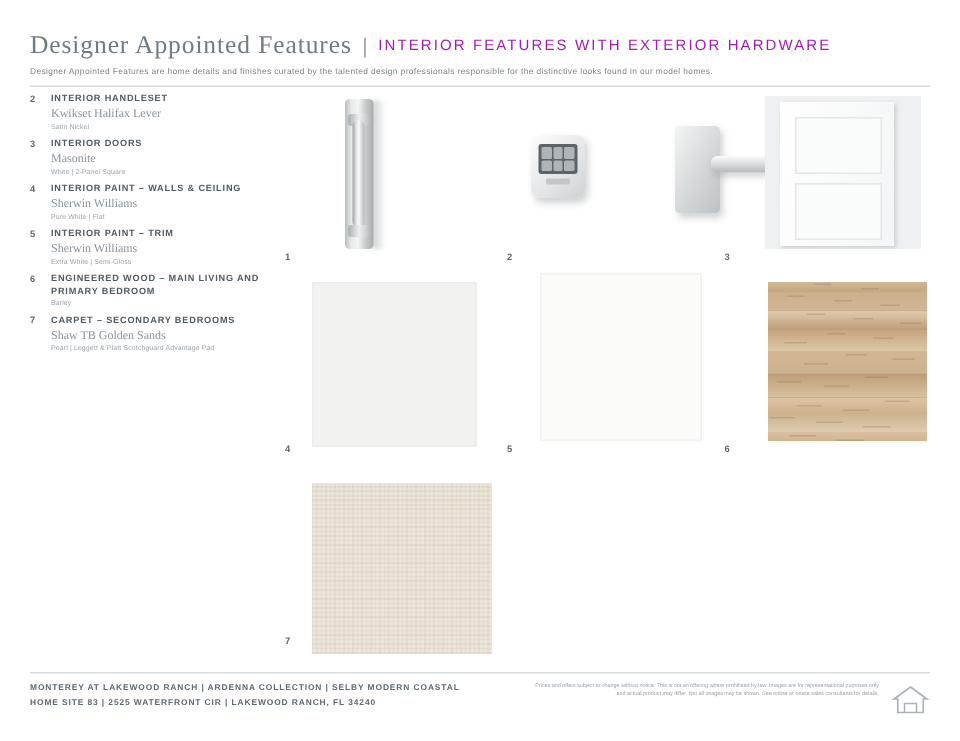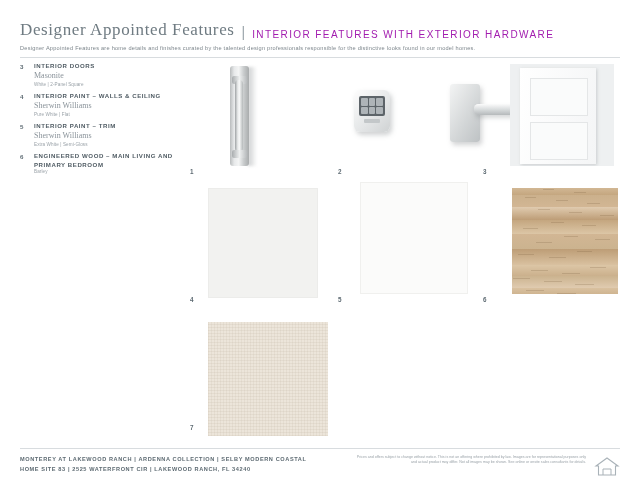--- a/index.html
+++ b/index.html
@@ -18,21 +18,21 @@
 
   
   #header {
     position: absolute;
     left: 20px;
     top: 20px;
     width: 600px;
   }
   .title-row {
     display: flex;
-    align-items: flex-end;
+    align-items: center;
     white-space: nowrap;
   }
   .title-main {
     font-family: "Liberation Serif", serif;
     font-size: 17px;
     letter-spacing: 0.6px;
     color: #6f7b82;
     font-weight: normal;
   }
   .title-sep {
@@ -302,20 +302,26 @@
       <span class="title-sep">|</span>
       <span class="title-sub">INTERIOR FEATURES WITH EXTERIOR HARDWARE</span>
     </div>
     <div class="subtitle">Designer Appointed Features are home details and finishes curated by the talented design professionals responsible for the distinctive looks found in our model homes.</div>
   </div>
   <div class="header-rule"></div>
 
   <div id="legend">
 
 
+    <div class="legend-item">
+      <div class="legend-num">2</div>
+      <div class="legend-cat">INTERIOR HANDLESET</div>
+      <div class="legend-prod">Kwikset Halifax Lever</div>
+      <div class="legend-desc">Satin Nickel</div>
+    </div>
 
     <div class="legend-item">
       <div class="legend-num">3</div>
       <div class="legend-cat">INTERIOR DOORS</div>
       <div class="legend-prod">Masonite</div>
       <div class="legend-desc">White | 2-Panel Square</div>
     </div>
 
     <div class="legend-item">
       <div class="legend-num">4</div>
@@ -330,20 +336,26 @@
       <div class="legend-prod">Sherwin Williams</div>
       <div class="legend-desc">Extra White | Semi-Gloss</div>
     </div>
 
     <div class="legend-item">
       <div class="legend-num">6</div>
       <div class="legend-cat">ENGINEERED WOOD – MAIN LIVING AND PRIMARY BEDROOM</div>
       <div class="legend-desc">Barley</div>
     </div>
 
+    <div class="legend-item">
+      <div class="legend-num">7</div>
+      <div class="legend-cat">CARPET – SECONDARY BEDROOMS</div>
+      <div class="legend-prod">Shaw TB Golden Sands</div>
+      <div class="legend-desc">Pearl | Leggett &amp; Platt Scotchguard Advantage Pad</div>
+    </div>
 
   </div>
 
   <div class="swatch" id="sw1">
     <div class="sw-img">
       <div class="handle-shadow"></div>
       <div class="handle-plate"></div>
       <div class="handle-knob" style="top:14px;"></div>
       <div class="handle-grip"></div>
       <div class="handle-knob" style="top:88px;"></div>

